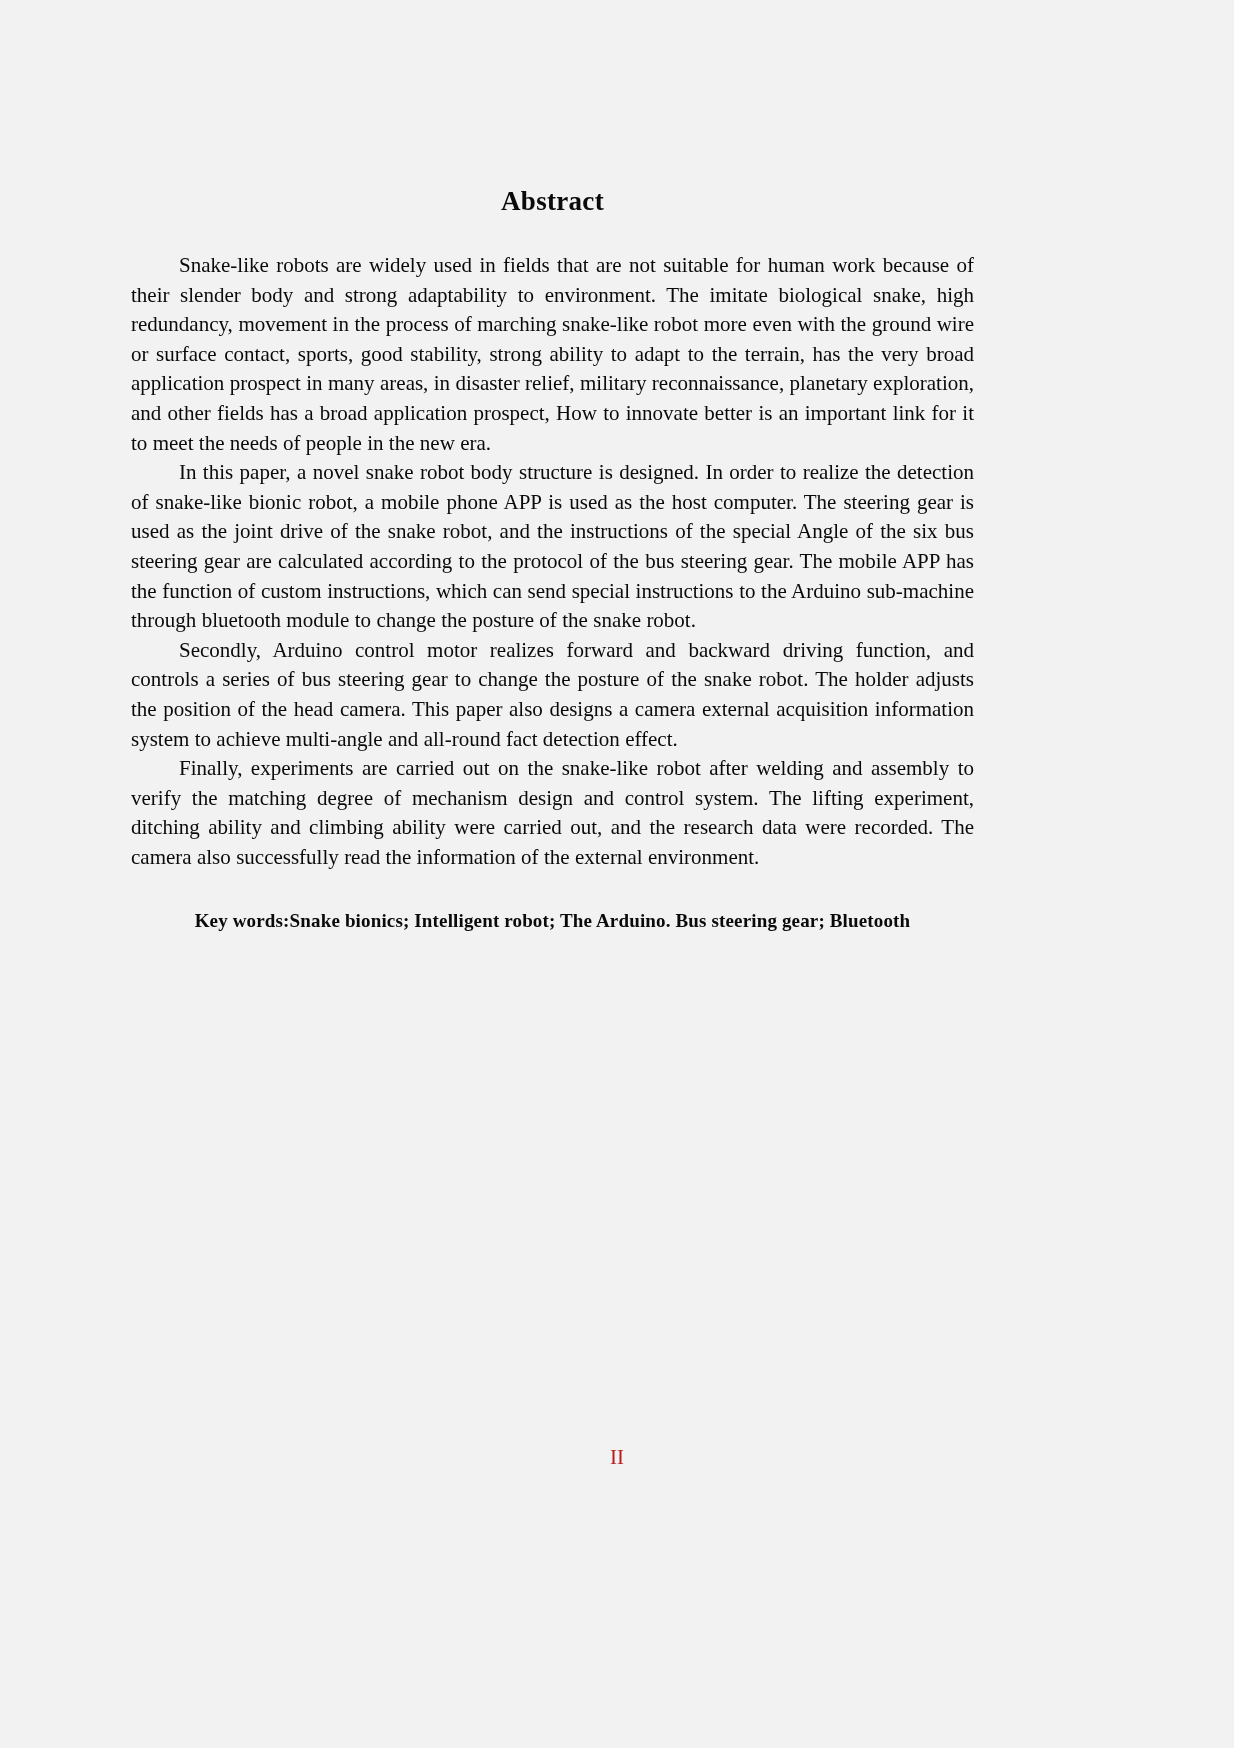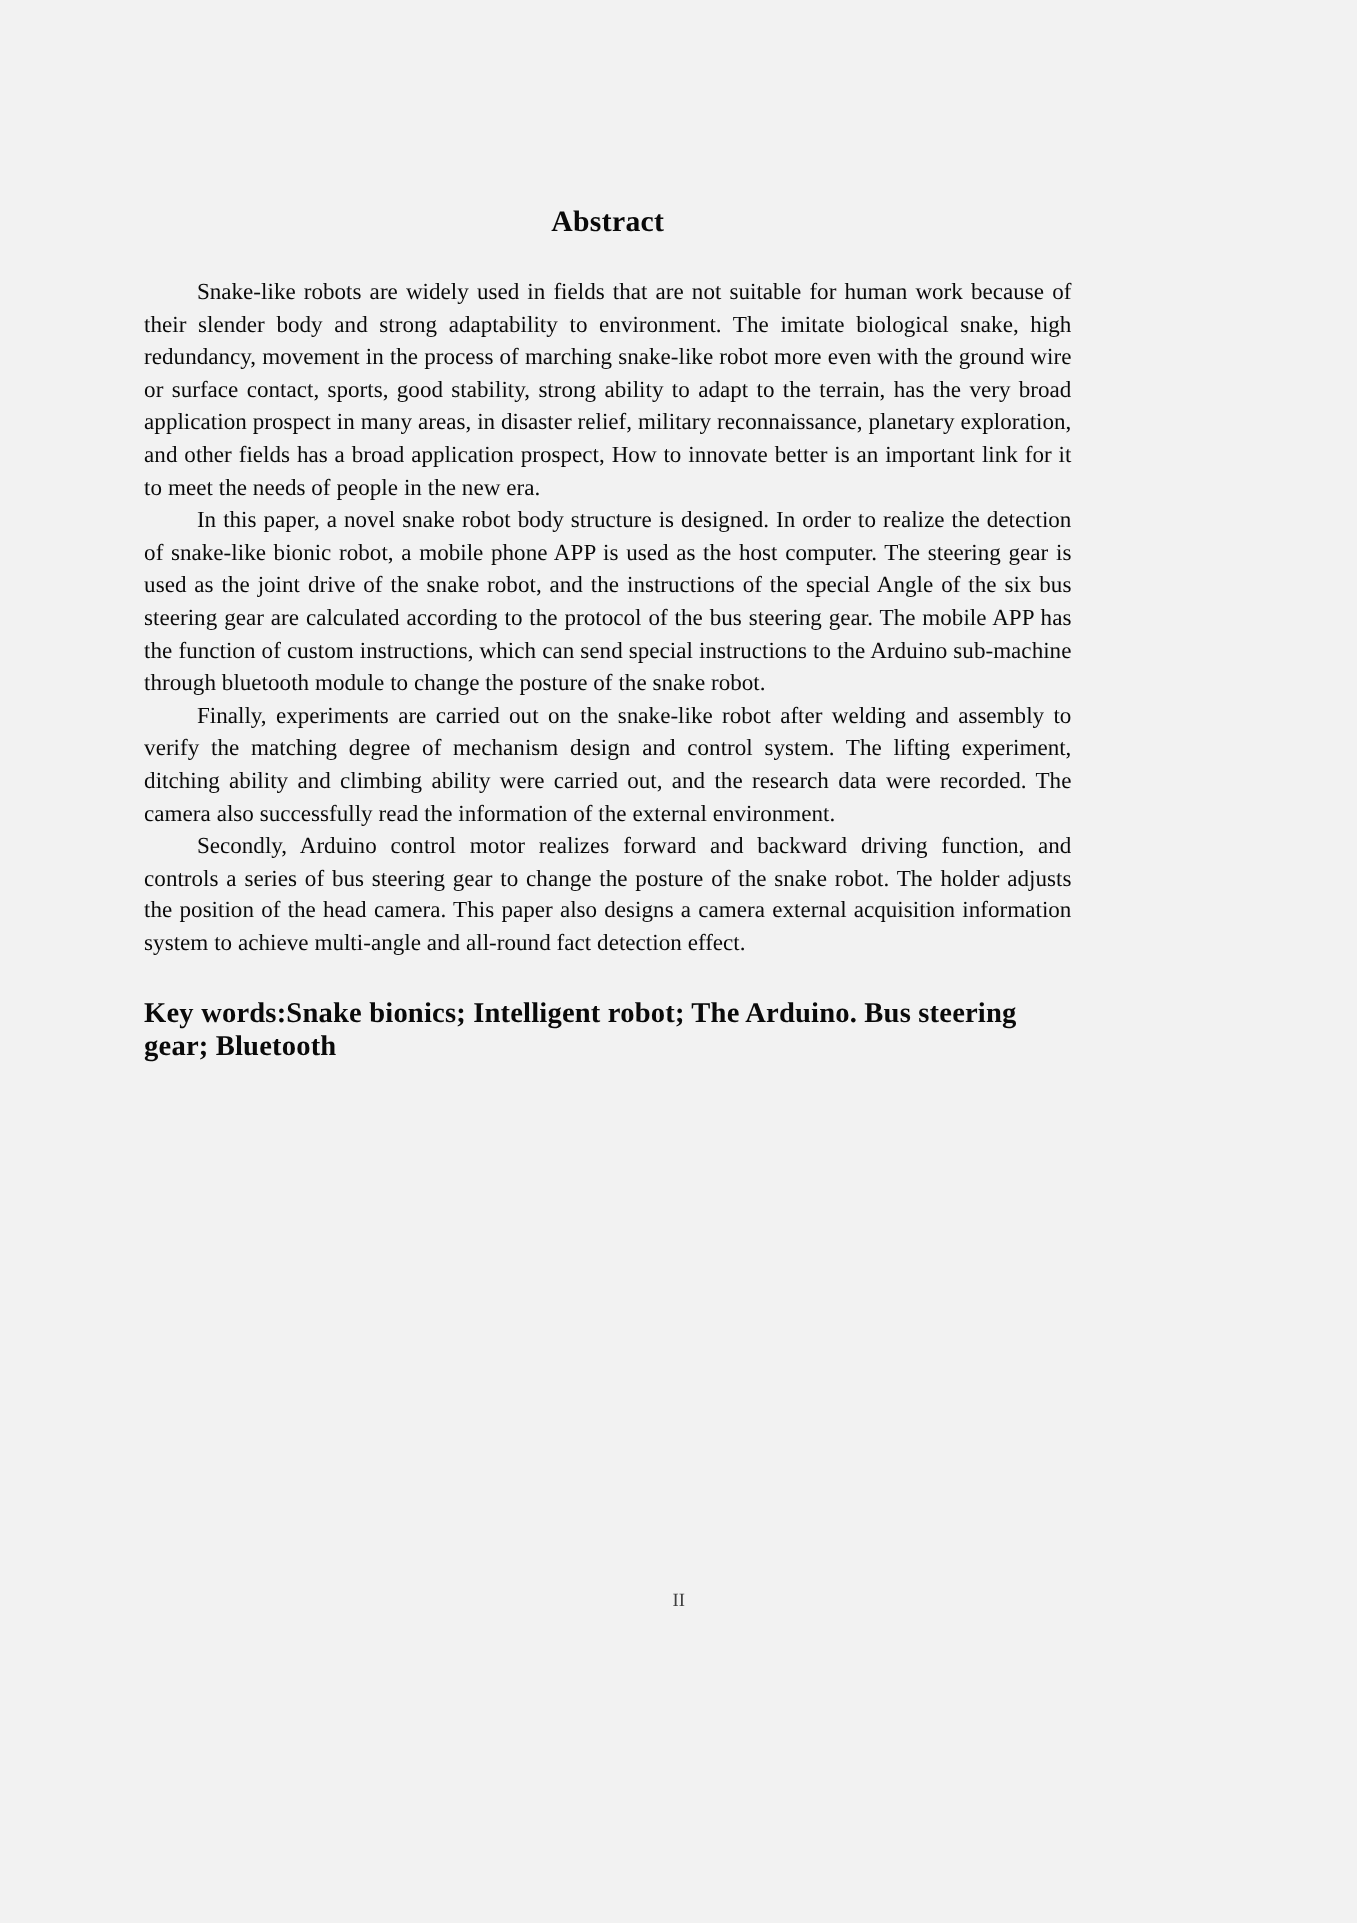--- a/index.html
+++ b/index.html
@@ -47,57 +47,57 @@
     hyphens: none;
     -webkit-hyphens: none;
     word-spacing: 0.1px;
   }
   .para + .para {
     margin-top: 0px;
   }
   .keywords {
     margin: 0;
     margin-top: 34px;
-    font-size: 26px;
+    font-size: 19px;
     line-height: 29.6px;
     font-weight: bold;
-    text-align: left;
+    text-align: center;
     text-indent: 0;
     letter-spacing: 0.15px;
   }
   .keywords .kw-label {
     font-weight: bold;
   }
   .page-number {
     position: absolute;
     left: 0;
     top: 1445px;
     width: 1234px;
     text-align: center;
-    font-size: 17px;
+    font-size: 21px;
     font-family: "Liberation Serif", "DejaVu Serif", serif;
-    color: #404040;
+    color: #b91c1c;
   }
 </style>
 </head>
 <body>
 
 <div class="page">
 
   <div class="content">
 
     <h1 class="abstract-title">Abstract</h1>
 
     <p class="para">Snake-like robots are widely used in fields that are not suitable for human work because of their slender body and strong adaptability to environment. The imitate biological snake, high redundancy, movement in the process of marching snake-like robot more even with the ground wire or surface contact, sports, good stability, strong ability to adapt to the terrain, has the very broad application prospect in many areas, in disaster relief, military reconnaissance, planetary exploration, and other fields has a broad application prospect, How to innovate better is an important link for it to meet the needs of people in the new era.</p>
 
     <p class="para">In this paper, a novel snake robot body structure is designed. In order to realize the detection of snake-like bionic robot, a mobile phone APP is used as the host computer. The steering gear is used as the joint drive of the snake robot, and the instructions of the special Angle of the six bus steering gear are calculated according to the protocol of the bus steering gear. The mobile APP has the function of custom instructions, which can send special instructions to the Arduino sub-machine through bluetooth module to change the posture of the snake robot.</p>
 
+    <p class="para">Secondly, Arduino control motor realizes forward and backward driving function, and controls a series of bus steering gear to change the posture of the snake robot. The holder adjusts the position of the head camera. This paper also designs a camera external acquisition information system to achieve multi-angle and all-round fact detection effect.</p>
+
     <p class="para">Finally, experiments are carried out on the snake-like robot after welding and assembly to verify the matching degree of mechanism design and control system. The lifting experiment, ditching ability and climbing ability were carried out, and the research data were recorded. The camera also successfully read the information of the external environment.</p>
-
-    <p class="para">Secondly, Arduino control motor realizes forward and backward driving function, and controls a series of bus steering gear to change the posture of the snake robot. The holder adjusts the position of the head camera. This paper also designs a camera external acquisition information system to achieve multi-angle and all-round fact detection effect.</p>
 
     <p class="keywords"><span class="kw-label">Key words:</span><span class="kw-value">Snake bionics;  Intelligent robot; The Arduino. Bus steering gear; Bluetooth</span></p>
 
   </div>
 
   <div class="page-number">II</div>
 
 </div>
 
 </body></html>

